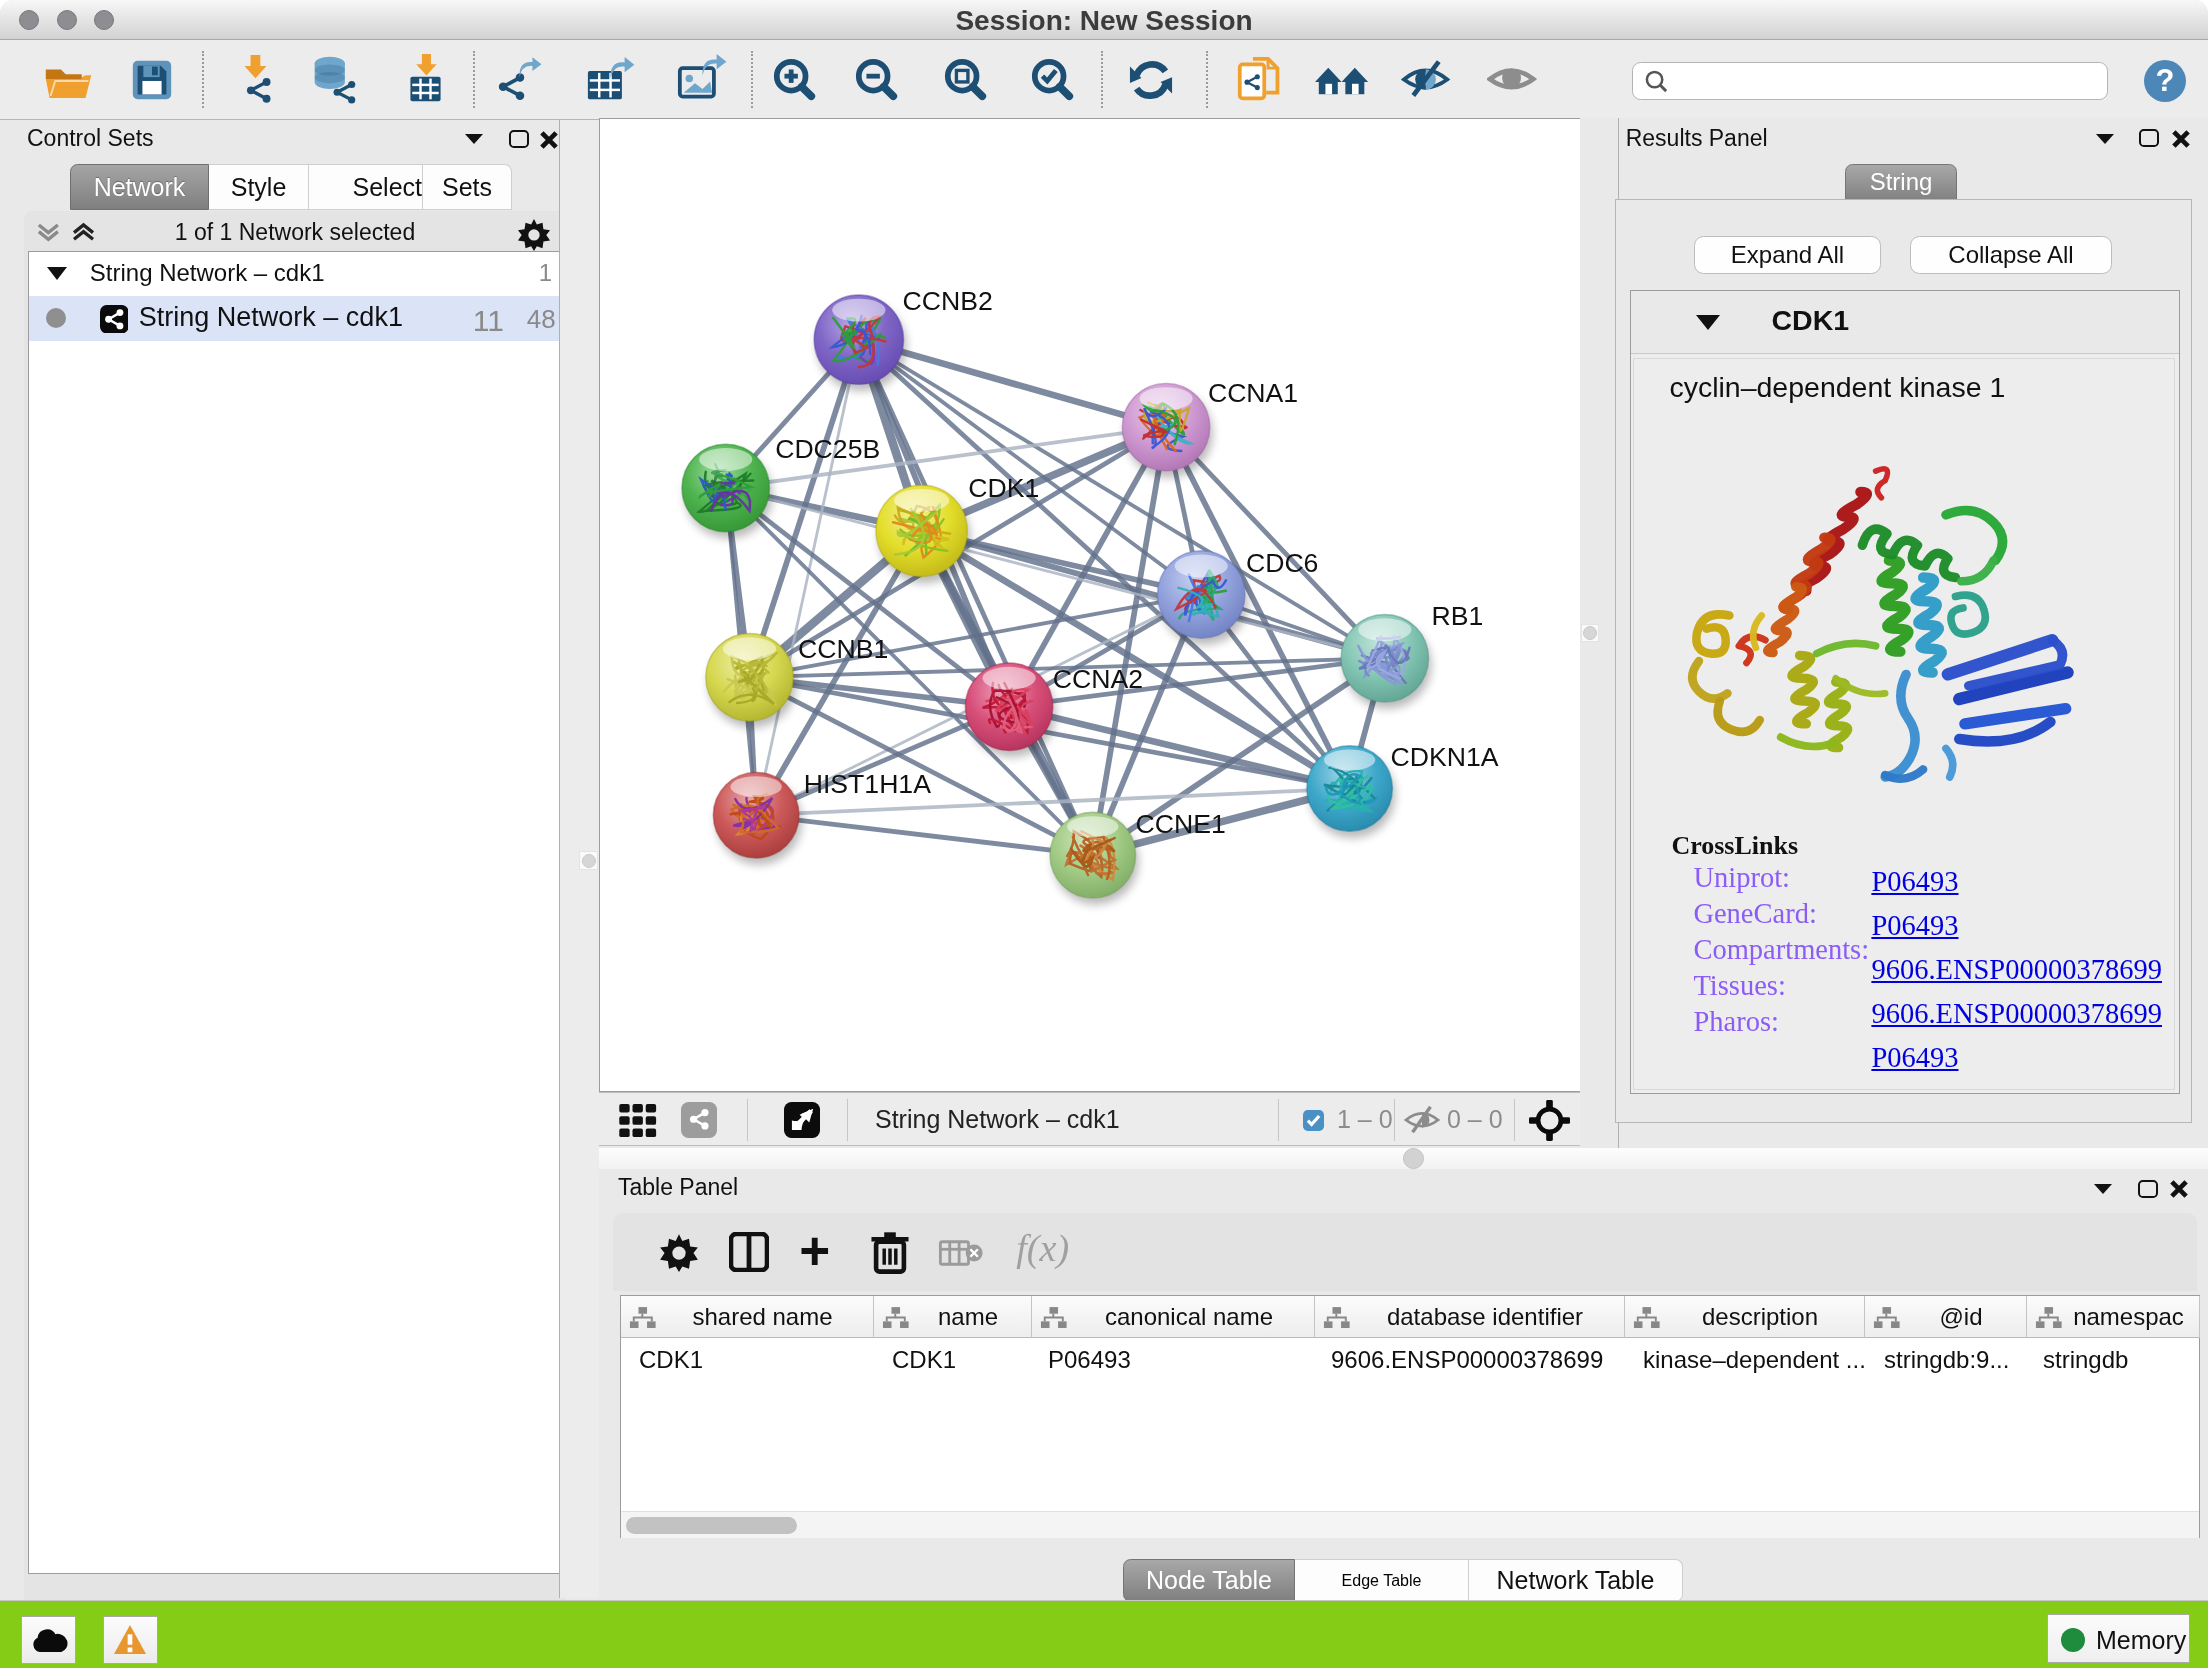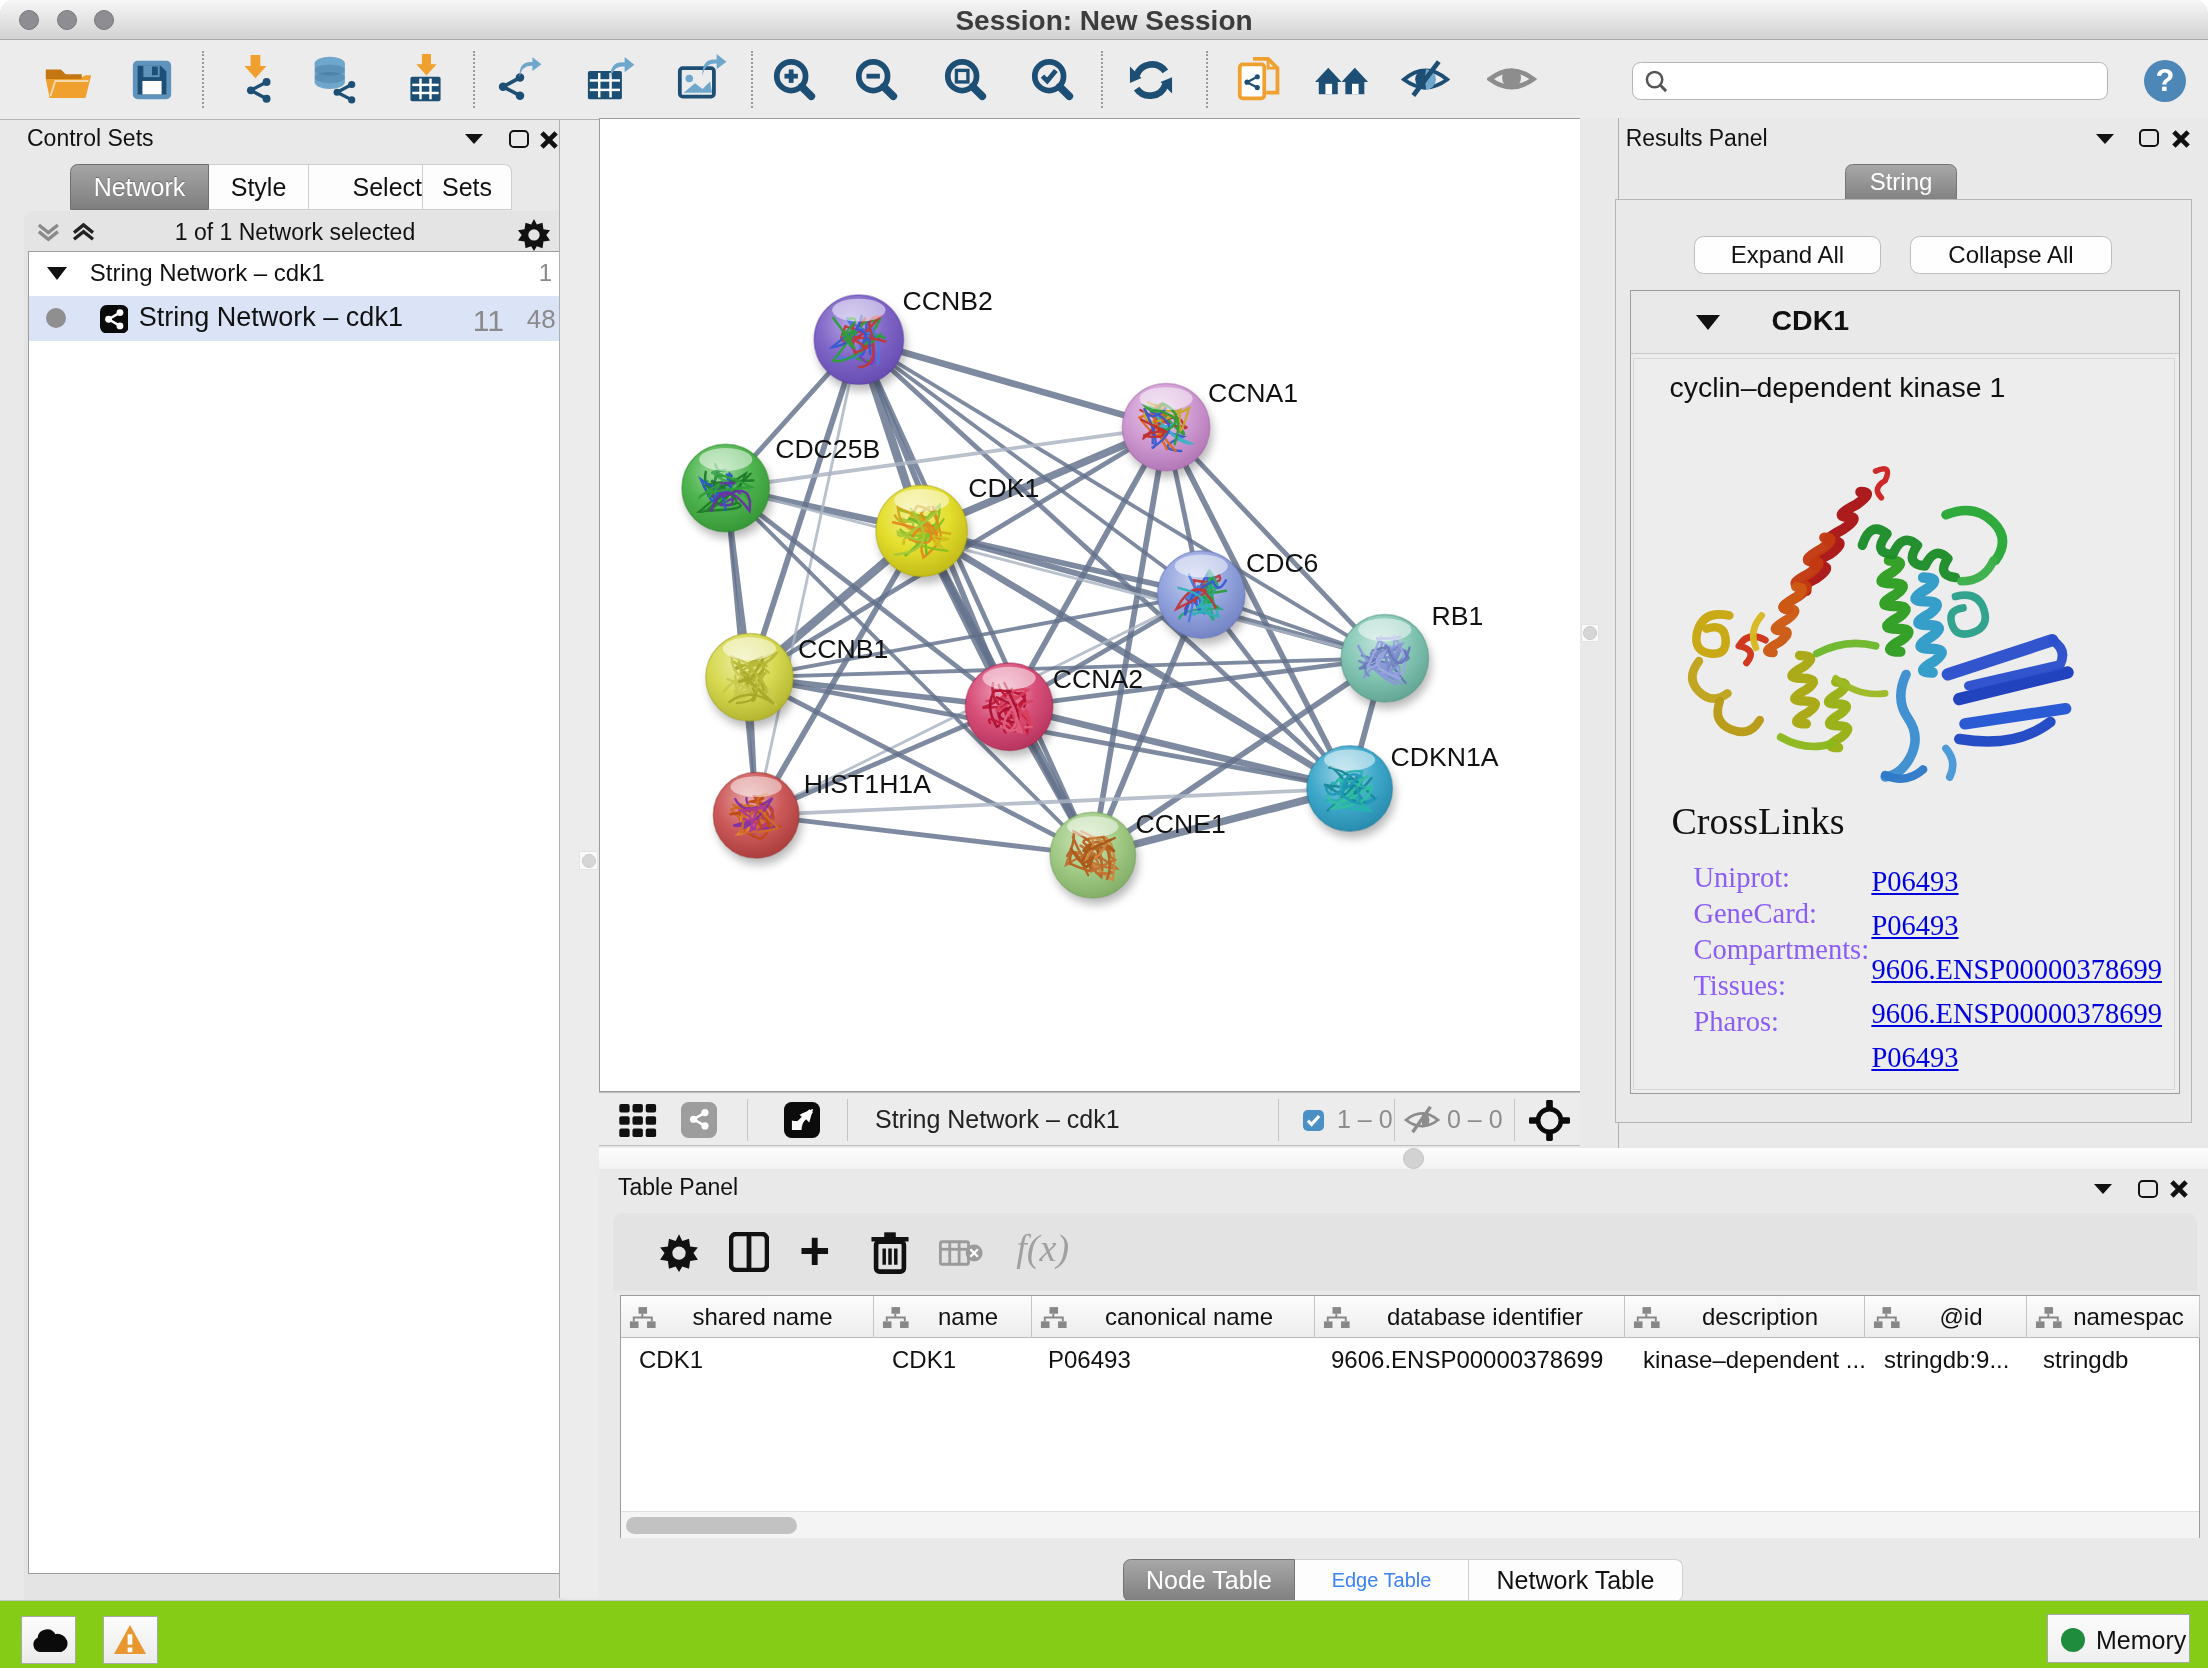--- a/index.html
+++ b/index.html
@@ -644,21 +644,21 @@
               <path d="M288 232 L398 196" fill="none" stroke="#2b50cc" stroke-width="13" stroke-linecap="round" stroke-linejoin="round" stroke-opacity="0.97"></path>
               <path d="M300 258 L414 230" fill="none" stroke="#1a3dbb" stroke-width="13" stroke-linecap="round" stroke-linejoin="round" stroke-opacity="0.97"></path>
               <path d="M306 284 L412 268" fill="none" stroke="#2455d4" stroke-width="12" stroke-linecap="round" stroke-linejoin="round" stroke-opacity="0.97"></path>
               <path d="M398 196 q16 10 8 26 l-96 22" fill="none" stroke="#2b50cc" stroke-width="10" stroke-linecap="round" stroke-linejoin="round" stroke-opacity="0.97"></path>
               <path d="M300 300 q60 10 96 -18" fill="none" stroke="#1f46c4" stroke-width="11" stroke-linecap="round" stroke-linejoin="round" stroke-opacity="0.97"></path>
               <path d="M244 232 q-12 26 2 46 q14 20 2 42 q-10 18 -26 20" fill="none" stroke="#3c8ed0" stroke-width="10" stroke-linecap="round" stroke-linejoin="round" stroke-opacity="0.97"></path>
               <path d="M222 338 q22 10 40 -6" fill="none" stroke="#2f7ac8" stroke-width="9" stroke-linecap="round" stroke-linejoin="round" stroke-opacity="0.97"></path>
               <path d="M286 310 q12 14 4 30" fill="none" stroke="#4898d8" stroke-width="8" stroke-linecap="round" stroke-linejoin="round" stroke-opacity="0.97"></path>
             </svg>
           </div>
-      <div class="abs" style="left:37px;top:440px;font-family:'Liberation Serif',serif;font-size:38px;font-weight:normal;color:#111">CrossLinks</div>
+      <div class="abs" style="left:37px;top:472px;font-family:'Liberation Serif',serif;font-size:26px;font-weight:bold;color:#111">CrossLinks</div>
       <div class="abs" style="left:59px;top:501px;font-family:'Liberation Serif',serif;font-size:28.5px;color:#8b5cf6;line-height:36px">
         Uniprot:<br>GeneCard:<br>Compartments:<br>Tissues:<br>Pharos:
       </div>
       <div class="abs" style="left:237px;top:501px;font-family:'Liberation Serif',serif;font-size:28.5px;color:#0000e0;line-height:44px;text-decoration:underline">
         P06493<br>P06493<br>9606.ENSP00000378699<br>9606.ENSP00000378699<br>P06493
       </div>
     </div>
   </div>
 </div>
 
@@ -777,21 +777,21 @@
           <div class="abs" style="left:1022px;top:5.7px;font-size:24px;color:#111;white-space:nowrap">kinase–dependent ...</div>
           <div class="abs" style="left:1263px;top:5.7px;font-size:24px;color:#111;white-space:nowrap">stringdb:9...</div>
           <div class="abs" style="left:1422px;top:5.7px;font-size:24px;color:#111;white-space:nowrap">stringdb</div>
         </div>
     <div class="abs" style="left:0;top:215px;width:1578px;height:27px;background:#f4f4f4;border-top:1px solid #e0e0e0">
       <div class="abs" style="left:4.8px;top:4.8px;width:171px;height:17px;border-radius:8.6px;background:#c2c2c2"></div>
     </div>
   </div>
 
   <div class="abs" style="left:524px;top:390px;width:172px;height:43px;background:linear-gradient(#a8a8a8,#7f7f7f);border:1px solid #747474;border-radius:7.6px 0 0 7.6px;color:#fff;text-align:center;font-size:25px;line-height:41px">Node Table</div>
-  <div class="abs" style="left:696px;top:390px;width:174px;height:43px;background:#fdfdfd;border:1px solid #cfcfcf;border-left:none;color:#3b82f6;text-align:center;font-size:20px;line-height:41px">Edge Table</div>
+  <div class="abs" style="left:696px;top:390px;width:174px;height:43px;background:#fdfdfd;border:1px solid #cfcfcf;border-left:none;color:#000000;text-align:center;font-size:16px;line-height:41px">Edge Table</div>
   <div class="abs" style="left:870px;top:390px;width:214px;height:43px;background:#fdfdfd;border:1px solid #cfcfcf;border-left:none;border-radius:0 7.6px 7.6px 0;color:#111;text-align:center;font-size:25px;line-height:41px">Network Table</div>
 </div>
 
 <div class="abs" style="left:0;top:1600px;width:2208px;height:68px;background:#84cc16;border-top:1.9px solid #c6c6c6">
   <div class="abs" style="left:21px;top:15px;width:55px;height:48px;background:linear-gradient(#fcfcfc,#ebebeb);border:1.9px solid #a8a8a8">
     <svg style="position:absolute;left:7.6px;top:9.5px" width="38" height="27" viewBox="0 0 40 28">
       <path d="M10 26 A8 8 0 0 1 8 11 A10 10 0 0 1 27 8 A7 7 0 0 1 33 26 Z" fill="#0b0b0b"></path>
       <circle cx="29" cy="13" r="6" fill="#0b0b0b"></circle>
     </svg>
   </div>

